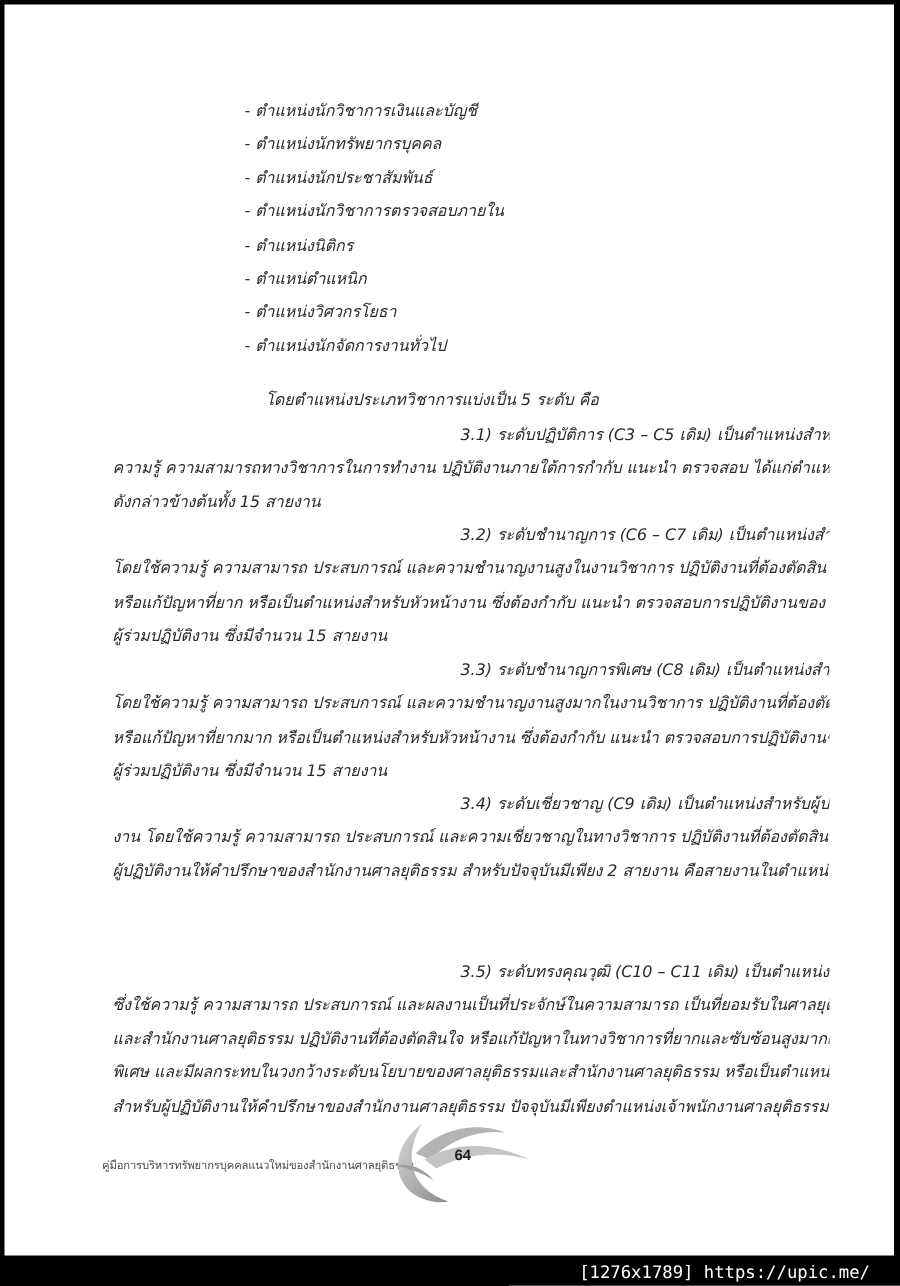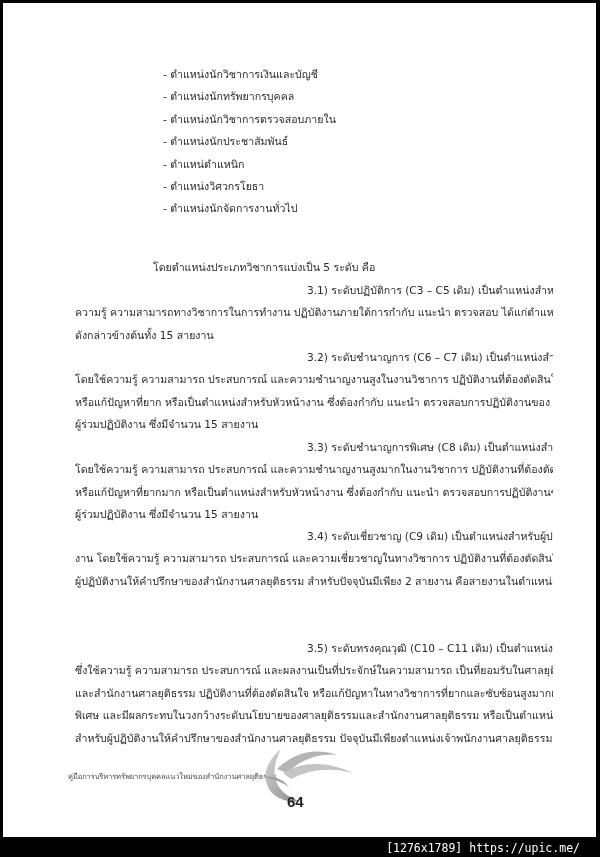--- a/index.html
+++ b/index.html
@@ -20,34 +20,35 @@
       top: 3px;
       width: 593px;
       height: 834px;
       background: #ffffff;
       overflow: hidden;
     }
     .text {
       color: #2a2a2a;
       font-size: 10.6px;
       line-height: 22.4px;
+      font-style: italic;
     }
     .bullets {
       position: absolute;
       left: 160px;
       top: 60px;
       width: 380px;
     }
     .bullets .item {
       height: 22.4px;
       white-space: nowrap;
     }
     .intro {
       position: absolute;
-      left: 150px;
+      left: 174px;
       top: 253px;
       white-space: nowrap;
     }
     .para {
       position: absolute;
       left: 72px;
       width: 478px;
     }
     .para .line {
       height: 22.4px;
@@ -76,49 +77,49 @@
     }
     .swirl {
       position: absolute;
       left: 250px;
       top: 0px;
       width: 130px;
       height: 62px;
     }
     .page-number {
       position: absolute;
-      left: 284px;
+      left: 300px;
       top: 22px;
-      font-size: 15px;
+      font-size: 10px;
       font-weight: bold;
       color: #222;
       font-family: "Liberation Sans", sans-serif;
-      margin-top: 28px;
     }
     .watermark {
       position: absolute;
       right: 20px;
       bottom: 2px;
       color: #ffffff;
       font-family: "DejaVu Sans Mono", monospace;
       font-size: 11.5px;
       white-space: nowrap;
       text-align: center;
     }
   </style>
 </head>
 <body>
 
 <div class="page">
 
   <div class="bullets text">
     <div class="item">- ตำแหน่งนักวิชาการเงินและบัญชี</div>
     <div class="item">- ตำแหน่งนักทรัพยากรบุคคล</div>
+    <div class="item">- ตำแหน่งนักประชาสัมพันธ์</div>
     <div class="item">- ตำแหน่งนักวิชาการตรวจสอบภายใน</div>
-    <div class="item">- ตำแหน่งนักประชาสัมพันธ์</div>
+    <div class="item">- ตำแหน่งนิติกร</div>
     <div class="item">- ตำแหน่ตำแหนิก</div>
     <div class="item">- ตำแหน่งวิศวกรโยธา</div>
     <div class="item">- ตำแหน่งนักจัดการงานทั่วไป</div>
   </div>
 
   <div class="intro text">โดยตำแหน่งประเภทวิชาการแบ่งเป็น 5 ระดับ คือ</div>
 
   <div class="para text" style="top:276px;">
     <div class="line first">3.1)  ระดับปฏิบัติการ (C3 – C5 เดิม) เป็นตำแหน่งสำหรับผู้ปฏิบัติงานระดับต้น โดยใช้</div>
     <div class="line">ความรู้ ความสามารถทางวิชาการในการทำงาน ปฏิบัติงานภายใต้การกำกับ แนะนำ ตรวจสอบ  ได้แก่ตำแหน่ง</div>

